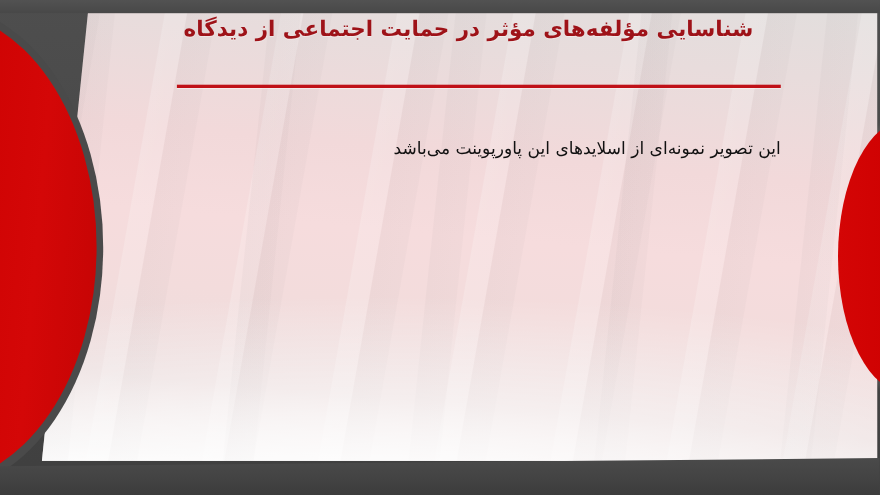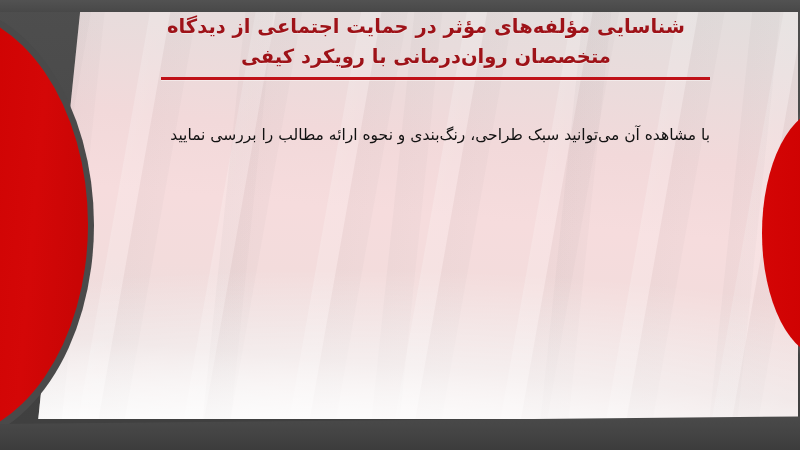--- a/index.html
+++ b/index.html
@@ -236,23 +236,22 @@
   <div class="lens-stroke"></div>
   <div class="lens-fill"></div>
 
   <div class="top-band"></div>
   <div class="bottom-band"></div>
 
   <div class="content">
 
     <div class="title-block">
       <div class="title-line">شناسایی مؤلفه‌های مؤثر در حمایت اجتماعی از دیدگاه</div>
-      <div class="title-line">متخصصان روان‌درمانی با رویکرد کیفی</div>
     </div>
 
     <div class="title-rule"></div>
 
     <div class="body-block">
-      <div class="body-line">با مشاهده آن می‌توانید سبک طراحی، رنگ‌بندی و نحوه ارائه مطالب را بررسی نمایید</div>
+      <div class="body-line">این تصویر نمونه‌ای از اسلایدهای این پاورپوینت می‌باشد</div>
     </div>
 
   </div>
 </div>
 
 </body></html>

